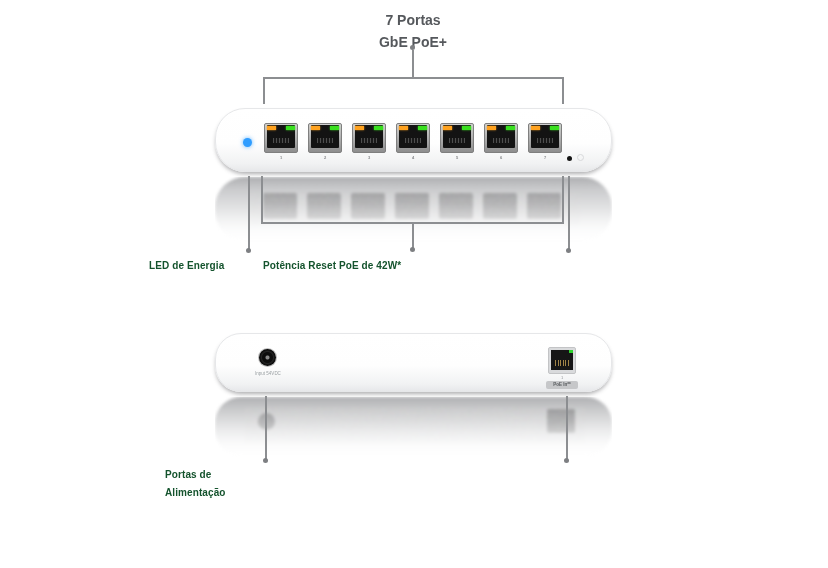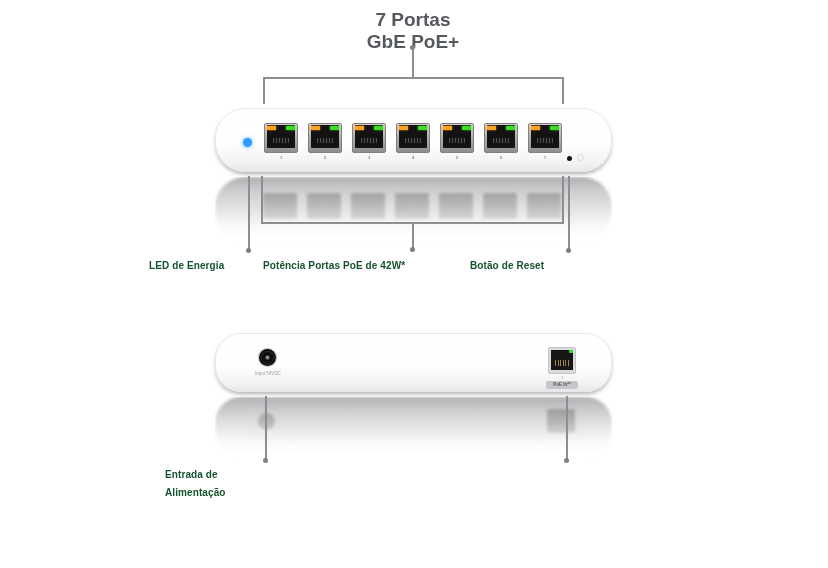--- a/index.html
+++ b/index.html
@@ -2,21 +2,21 @@
 <html><head>
 <meta charset="utf-8">
 <style>
   html,body{margin:0;padding:0;background:#ffffff;}
   .stage{position:relative;width:828px;height:568px;background:#ffffff;overflow:hidden;
          font-family:"Liberation Sans",sans-serif;}
 
   
   .lbl{position:absolute;color:#14532d;font-weight:bold;font-size:10px;line-height:18px;
        text-align:left;letter-spacing:.1px;}
-  .title{position:absolute;left:313px;top:9px;width:200px;font-size:19px;line-height:22px;
+  .title{position:absolute;left:313px;top:9px;width:200px;font-size:14px;line-height:22px;
          color:#55585c;font-weight:bold;text-align:center;}
   .footnote{position:absolute;left:263px;top:528px;width:300px;font-size:12.5px;
             color:#5b5e62;font-weight:bold;text-align:center;}
 
   
   .cl{position:absolute;background:#8c8e91;}
   .cl.v{width:2px;} .cl.h{height:2px;}
   .cl-dot{position:absolute;width:5px;height:5px;border-radius:50%;background:#7d7f82;}
 
   
@@ -185,22 +185,21 @@
   <div class="cl-dot" style="left:246px;top:248px;"></div>
   <div class="cl v" style="left:261px;top:176px;height:48px;"></div>
   <div class="cl v" style="left:562px;top:176px;height:48px;"></div>
   <div class="cl h" style="left:261px;top:222px;width:303px;"></div>
   <div class="cl v" style="left:412px;top:222px;height:26px;"></div>
   <div class="cl-dot" style="left:410px;top:247px;"></div>
   <div class="cl v" style="left:568px;top:176px;height:73px;"></div>
   <div class="cl-dot" style="left:566px;top:248px;"></div>
 
   <div class="lbl" style="left:149px;top:257px;width:200px;">LED de Energia</div>
-  <div class="lbl" style="left:263px;top:257px;width:300px;">Potência Portas PoE de 42W*</div>
-  <div class="lbl" style="left:470px;top:257px;width:200px;">Botão de Reset</div>
+  <div class="lbl" style="left:263px;top:257px;width:300px;">Potência Reset PoE de 42W*</div>
 
   <div class="device back">
     <div class="jack"></div>
     <div class="input-print">Input 54VDC</div>
     <div class="bport">
       <div class="bhole">
           <div class="bpins"></div>
         </div>
       <div class="bled"></div>
     </div>
@@ -217,18 +216,18 @@
       <rect width="340" height="36" filter="url(#sparkle)"></rect>
     </svg>
   </div>
 
   <div class="cl v" style="left:265px;top:396px;height:63px;"></div>
   <div class="cl-dot" style="left:263px;top:458px;"></div>
   <div class="cl v" style="left:566px;top:396px;height:63px;"></div>
   <div class="cl-dot" style="left:564px;top:458px;"></div>
 
   <div class="lbl" style="left:165px;top:466px;width:200px;">
-    <span>Entrada de</span><br>
+    <span>Portas de</span><br>
     <span>Alimentação</span>
   </div>
 
 
 </div>
 
 </body></html>

